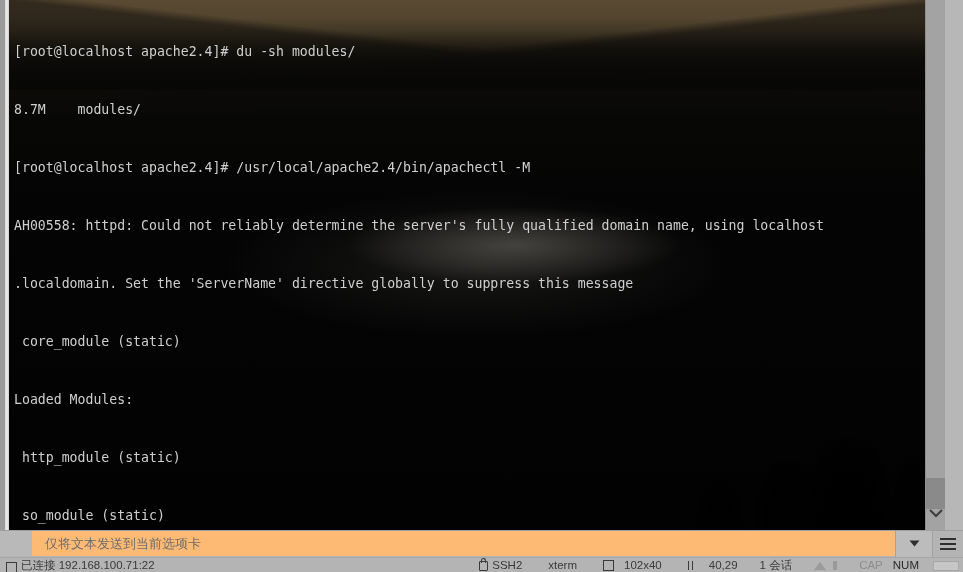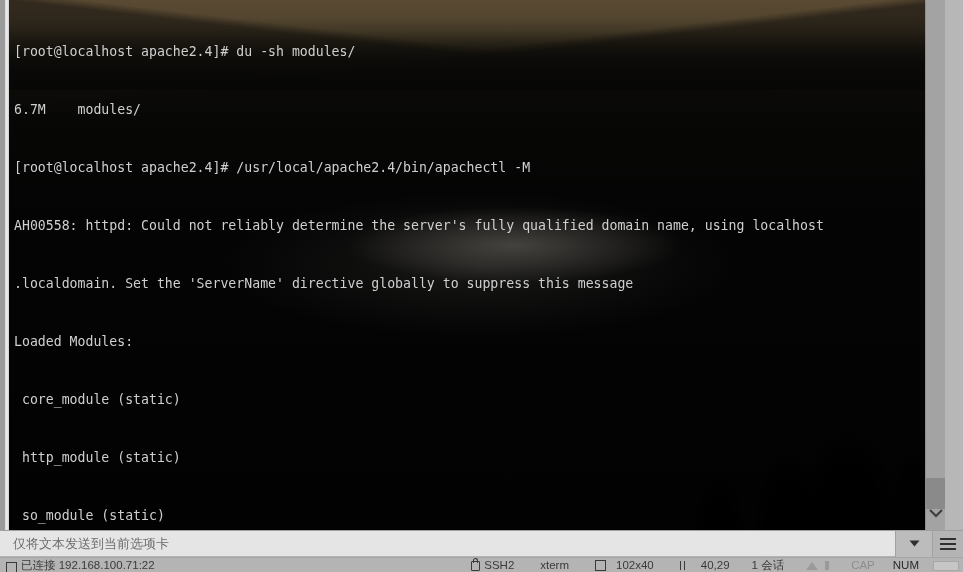--- a/index.html
+++ b/index.html
@@ -128,21 +128,22 @@
     border-top:1px solid #9f9f9f;
     box-sizing:border-box;
     display:flex;align-items:center;
   }
   #cmdbar .field{
     flex:1 1 auto;height:100%;
     display:flex;align-items:center;
     padding-left:13px;
     color:#6e6e6e;
     font-size:13px;
-    background:#e5e5e5;
+    background:#fdba74;
+    margin-left:32px;
   }
   #cmdbar .sep{
     width:1px;height:26px;background:#a2a2a2;
   }
   #cmdbar .drop{
     width:36px;height:26px;
     display:flex;align-items:center;justify-content:center;
     background:#bcbcbc;
   }
   #cmdbar .drop svg{display:block;}
@@ -203,26 +204,26 @@
   </div>
 
   <div id="terminal">
     <div class="wall"></div>
     <div class="wall-ridge"></div>
     <div class="wall-far"></div>
     <div class="wall-trees"></div>
 
     <div id="screen">
       <span class="ln">[root@localhost apache2.4]# du -sh modules/</span>
-      <span class="ln">6.7M    modules/</span>
+      <span class="ln">8.7M    modules/</span>
       <span class="ln">[root@localhost apache2.4]# /usr/local/apache2.4/bin/apachectl -M</span>
       <span class="ln">AH00558: httpd: Could not reliably determine the server's fully qualified domain name, using localhost</span>
       <span class="ln">.localdomain. Set the 'ServerName' directive globally to suppress this message</span>
+      <span class="ln"> core_module (static)</span>
       <span class="ln">Loaded Modules:</span>
-      <span class="ln"> core_module (static)</span>
       <span class="ln"> http_module (static)</span>
       <span class="ln"> so_module (static)</span>
       
       
       
       
       
       
       
       
@@ -286,21 +287,21 @@
       <span class="sb-ico sb-cursor"></span>
       <span>40,29</span>
     </div>
     <div class="cell" style="padding-right:22px;">
       <span>1 会话</span>
     </div>
     <div class="cell" style="padding-right:22px;gap:7px;">
       <span class="sb-ico sb-up"></span>
       <span class="sb-ico sb-bar"></span>
     </div>
-    <div class="cell sb-dim" style="padding-right:18px;">
+    <div class="cell sb-dim" style="padding-right:10px;">
       <span>CAP</span>
     </div>
     <div class="cell sb-on" style="padding-right:14px;">
       <span>NUM</span>
     </div>
     <div class="cell" style="padding-right:4px;">
       <span class="sb-tail"></span>
     </div>
   </div>
 

